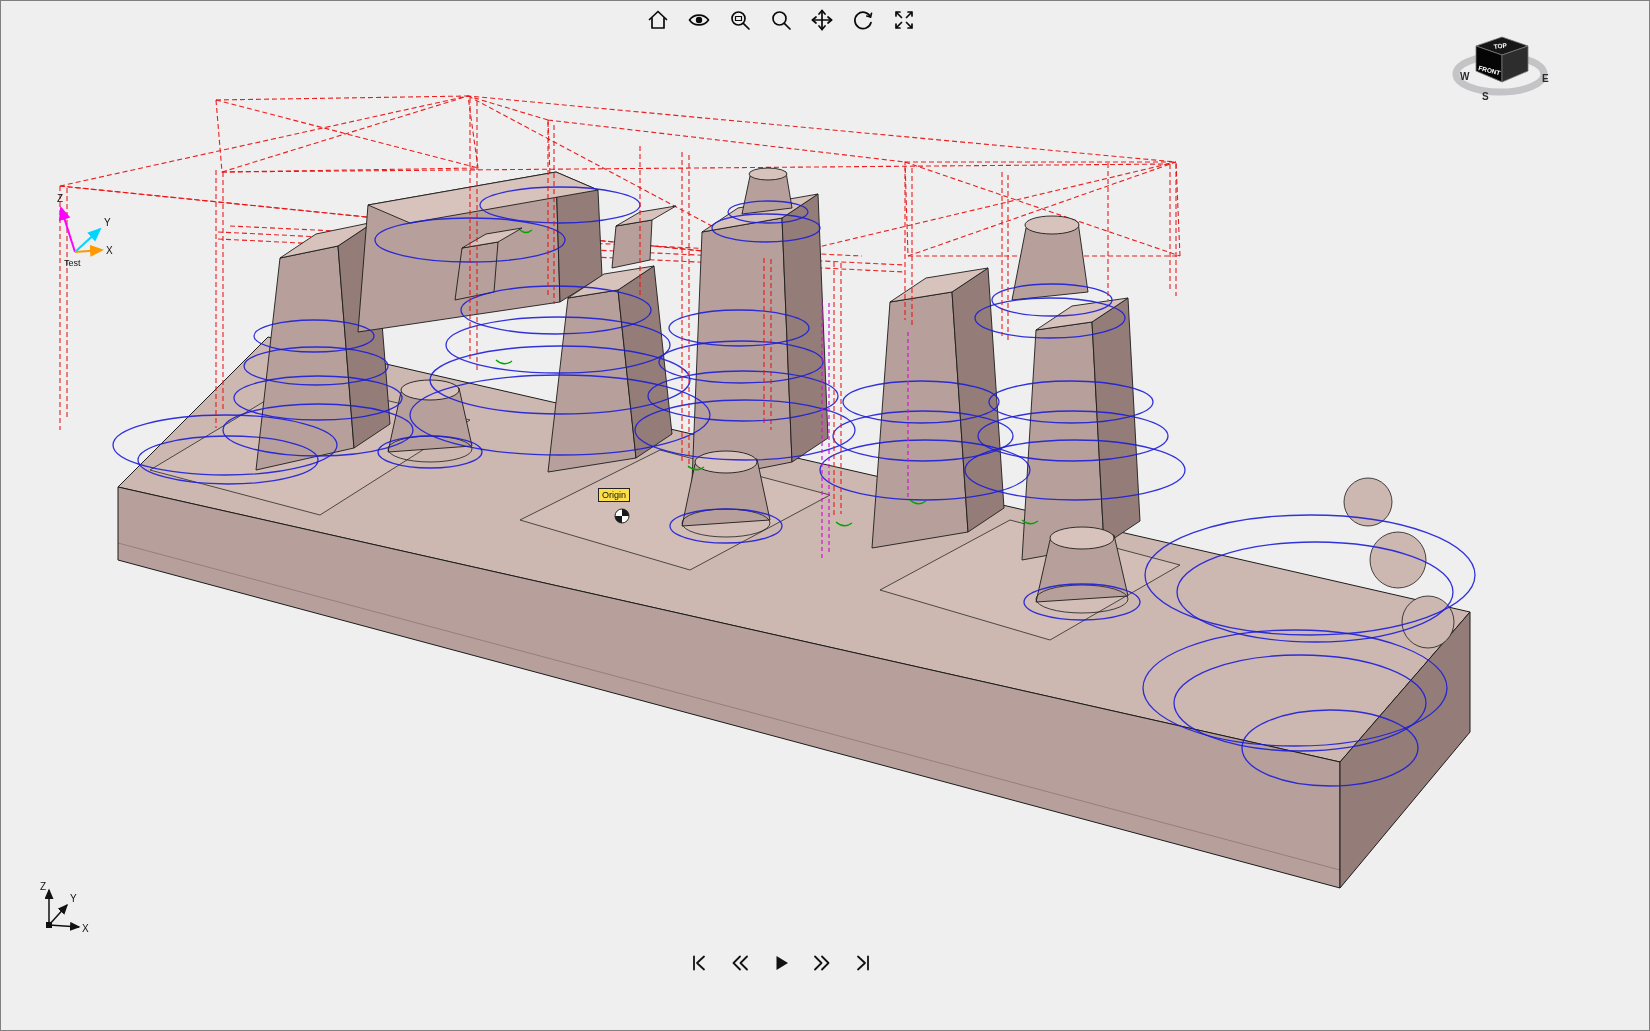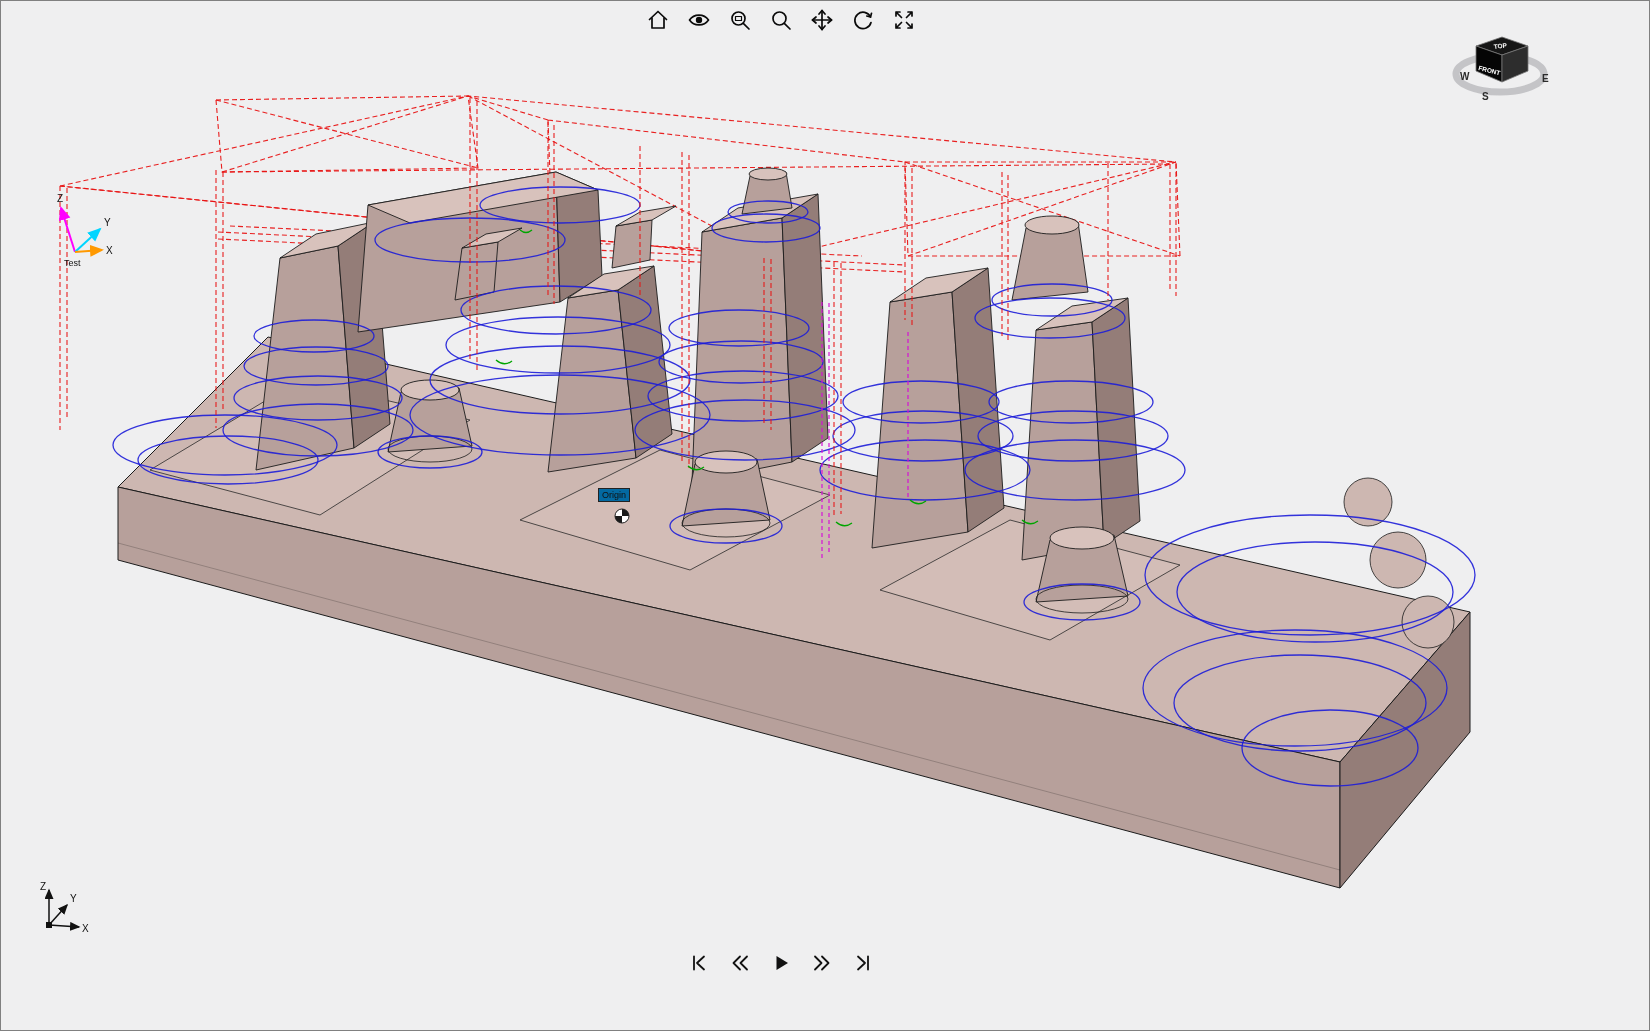--- a/index.html
+++ b/index.html
@@ -34,21 +34,21 @@
     background:transparent;border:none;cursor:pointer;padding:0;}
   .play-btn svg{stroke:#111;stroke-width:1.8;fill:none;stroke-linecap:round;stroke-linejoin:round;}
   .viewcube{position:absolute;top:22px;left:1452px;width:104px;height:92px;z-index:20;cursor:pointer;}
   .wcs-triad{position:absolute;top:190px;left:50px;width:78px;height:82px;z-index:15;}
   .screen-triad{position:absolute;top:880px;left:34px;width:64px;height:64px;z-index:15;}
   .triad-label{font-size:10px;fill:#111;}
   .triad-name{font-size:9px;fill:#111;}
   .compass-letter{font-size:10px;font-weight:bold;fill:#2b2b2b;}
   .cube-text{fill:#ffffff;font-weight:bold;}
   .origin-chip{position:absolute;left:598px;top:488px;z-index:18;
-    background:#0369a1;border:1px solid #222;padding:0 3px;
+    background:#fde047;border:1px solid #222;padding:0 3px;
     font-size:9px;line-height:12px;color:#111;}
 </style>
 </head>
 <body>
 
 <div class="frame"></div>
 
 <svg class="scene" viewBox="0 0 1650 1031">
   <defs>
     <marker id="ah-k" markerWidth="8" markerHeight="8" refX="6" refY="3" orient="auto">

